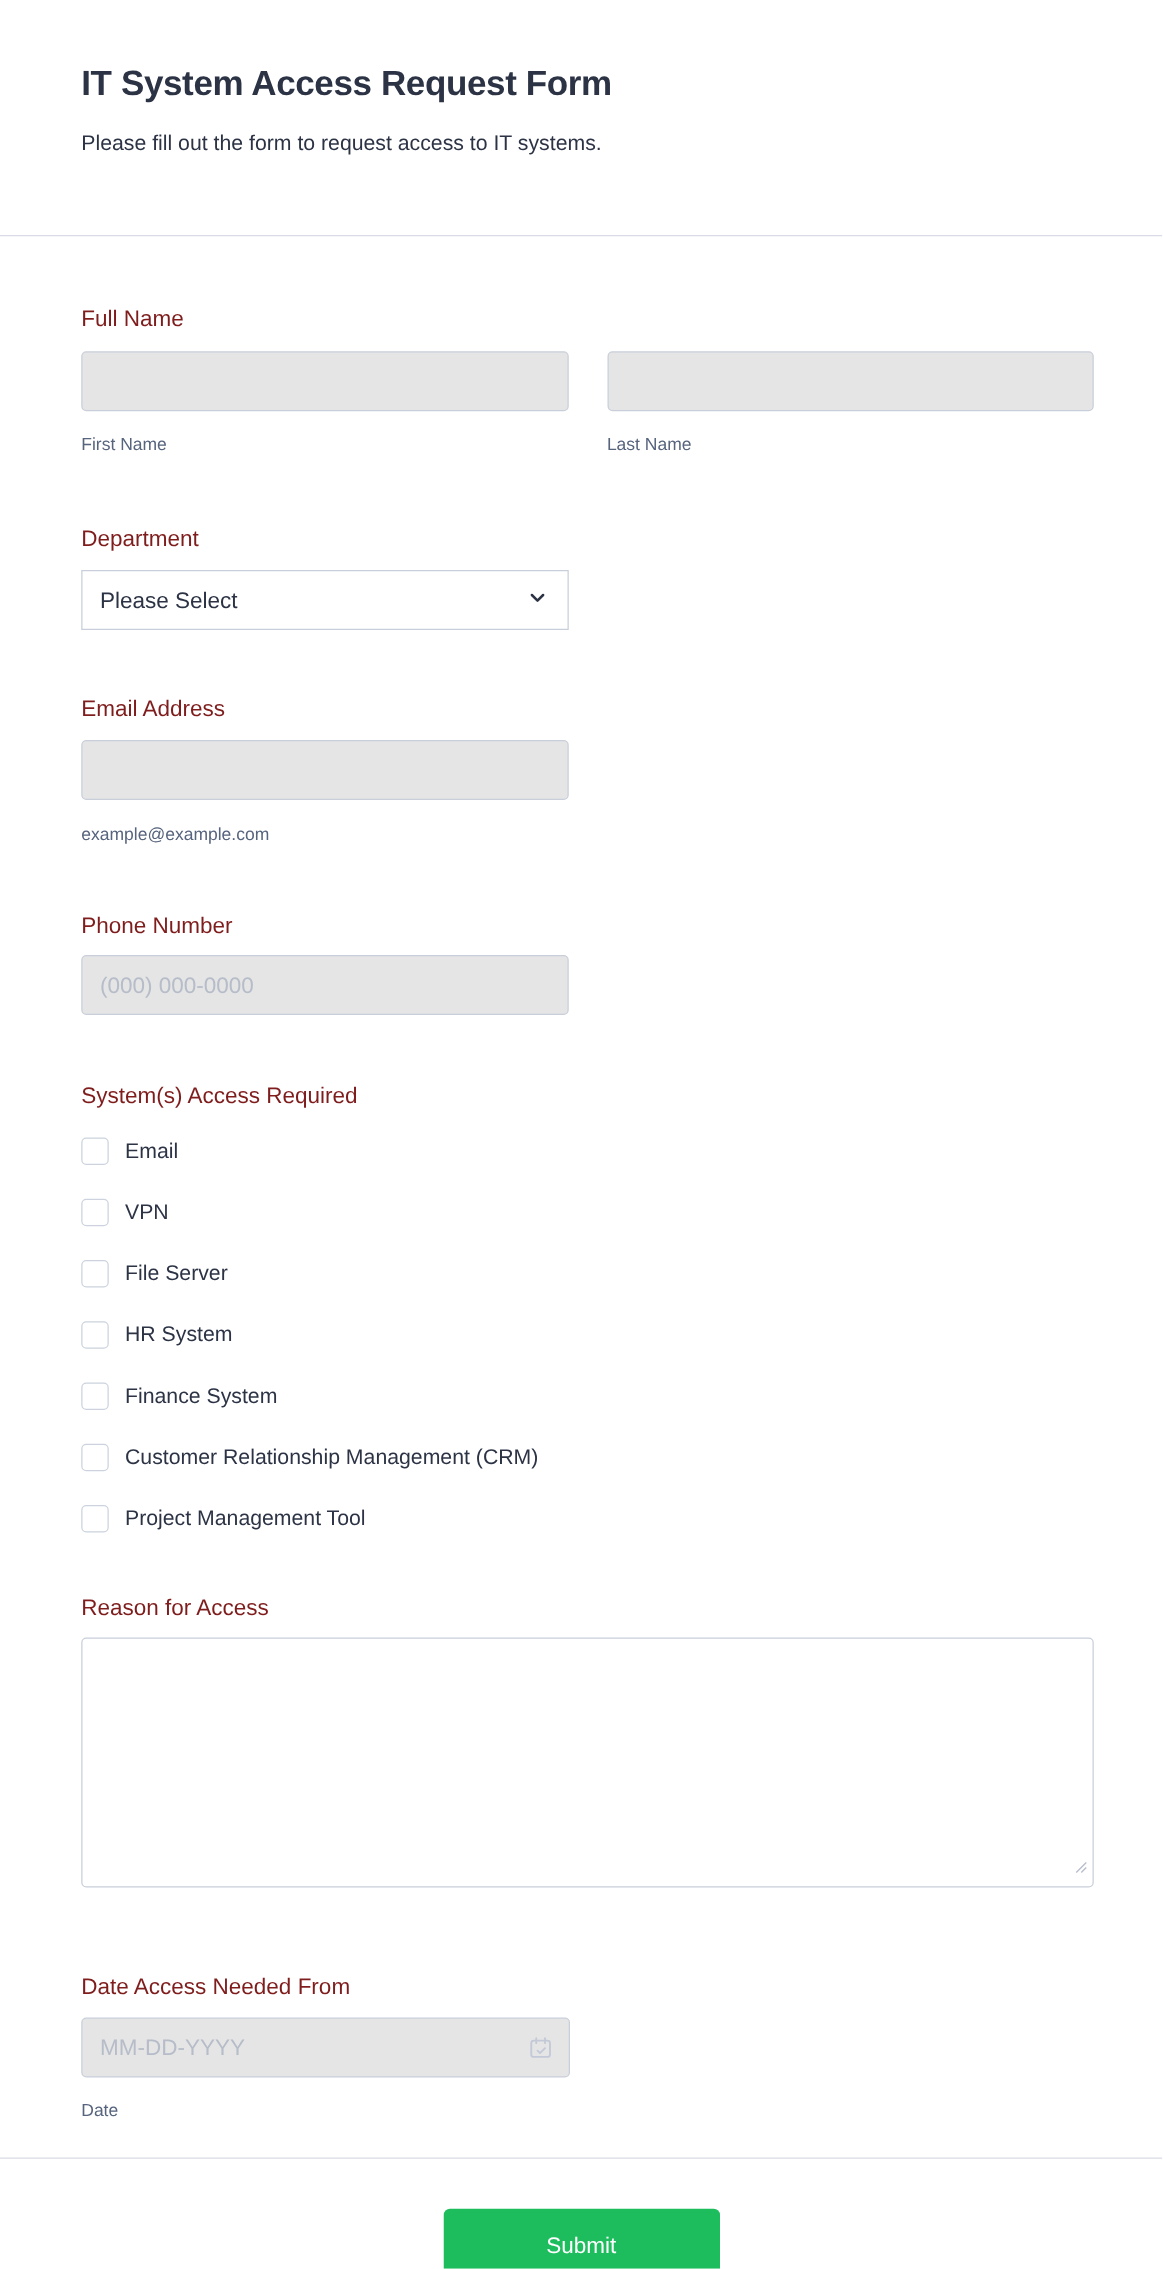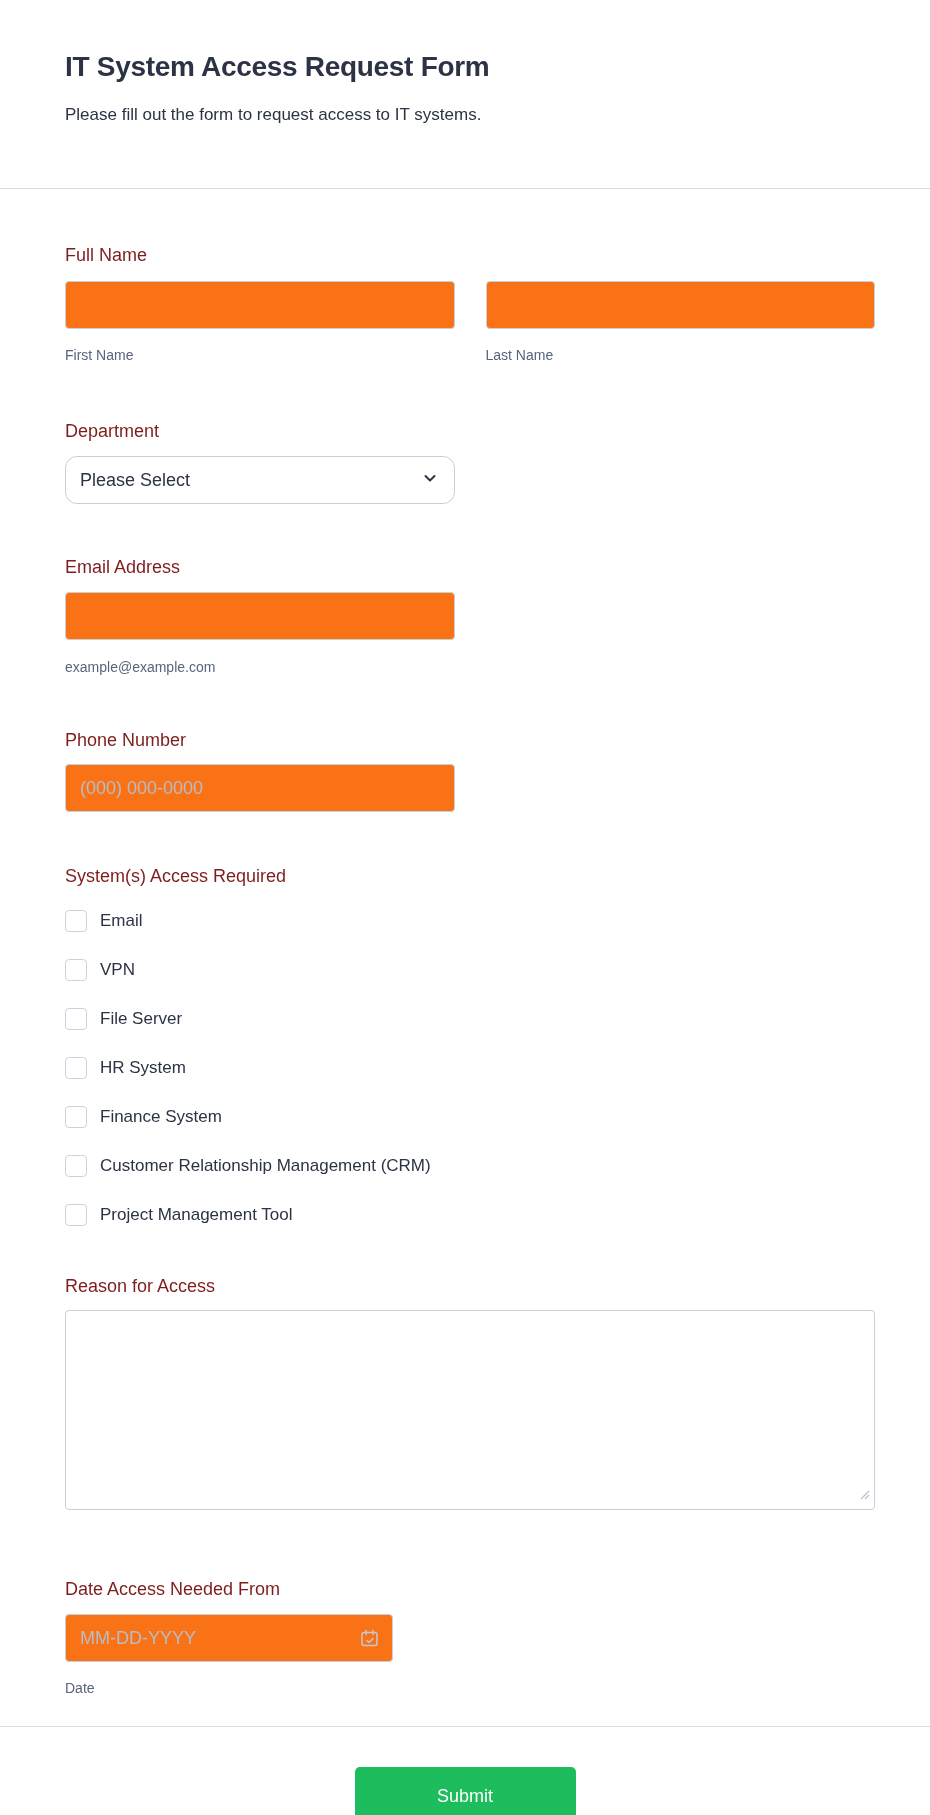--- a/index.html
+++ b/index.html
@@ -44,42 +44,42 @@
   }
   .text-input {
     height: 48px;
     width: 100%;
     border: 1px solid #c8ceda;
     border-radius: 4px;
     padding: 7px 14px;
     font-size: 18px;
     font-family: "Liberation Sans", sans-serif;
     color: #2c3345;
-    background: #f97316;
+    background: #e5e5e5;
     outline: none;
   }
   .text-input::placeholder { color: #b6bdc9; opacity: 1; }
   .w390 { width: 390px; }
 
   
   .field-fullname { margin-top: 54px; }
   .field-fullname .field-label { margin-bottom: 14px; }
   .name-row { display: flex; gap: 31px; }
   .name-col { flex: 1; }
   .name-sublabels { display: flex; gap: 31px; margin-top: 18px; }
   .name-sublabels .sublabel { flex: 1; }
 
   
   .field-department { margin-top: 56px; }
   .field-department .field-label { margin-bottom: 13px; }
   .select-box {
     width: 390px;
     height: 48px;
     border: 1px solid #c8ceda;
-    border-radius: 12px;
+    border-radius: 0;
     background: #fff;
     display: flex;
     align-items: center;
     justify-content: space-between;
     padding: 0 16px 0 14px;
     cursor: pointer;
   }
   .select-box .select-value { font-size: 18px; color: #2c3345; }
 
   
@@ -129,21 +129,21 @@
     font-family: "Liberation Sans", sans-serif;
     color: #2c3345;
     outline: none;
     display: block;
   }
   .resize-handle { position: absolute; right: 5px; bottom: 6px; pointer-events: none; }
 
   
   .field-date { margin-top: 67px; }
   .field-date .field-label { margin-bottom: 13px; }
-  .date-wrap { position: relative; width: 328px; text-decoration: underline; }
+  .date-wrap { position: relative; width: 391px; text-decoration: underline; }
   .date-wrap .text-input { padding-right: 46px; }
   .calendar-icon { position: absolute; right: 13px; top: 14px; }
   .field-date .sublabel { margin-top: 18px; }
 
   .divider-bottom { margin-top: 30px; }
 
   
   .submit-row { padding-top: 40px; display: flex; justify-content: center; }
   .submit-button {
     width: 221px;

